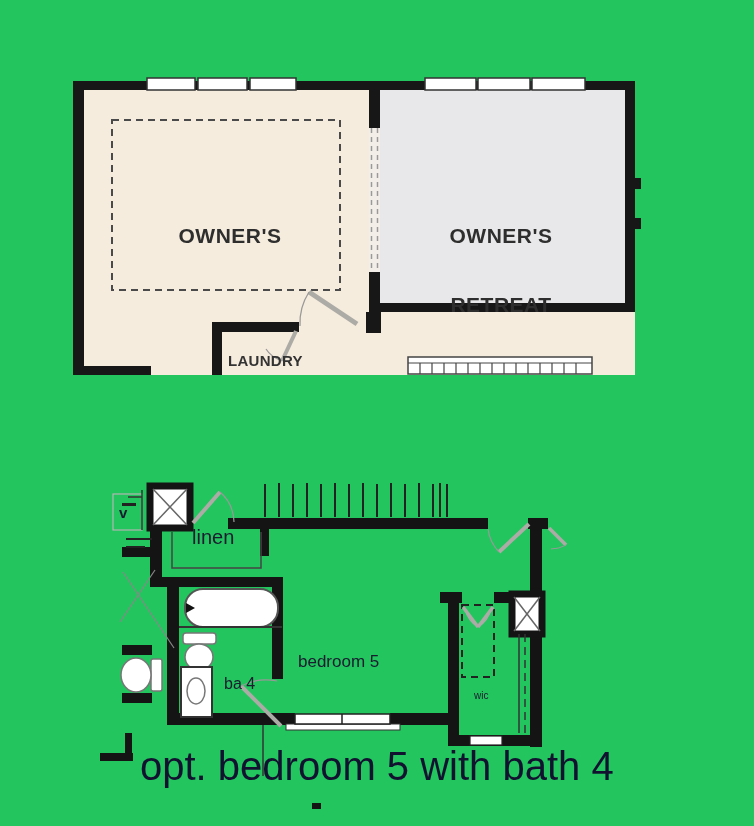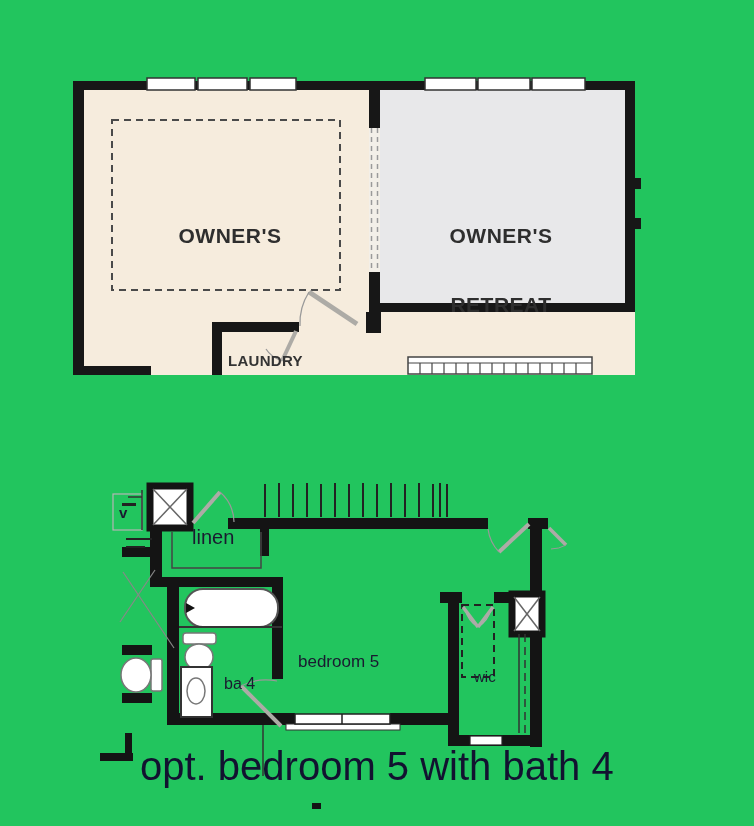--- a/index.html
+++ b/index.html
@@ -230,16 +230,16 @@
   <div class="lbl laundry" style="left:216px;top:352px;margin-left:12px;">LAUNDRY</div>
 
   <div class="lbl small-lbl" style="left:192px;top:526px;font-size:20px;">linen</div>
 
   <div class="lbl small-lbl" style="left:119px;top:504px;font-size:15px;font-weight:bold;">v</div>
 
   <div class="lbl small-lbl" style="left:224px;top:643px;font-size:16px;margin-top:32px;">ba 4</div>
 
   <div class="lbl small-lbl" style="left:298px;top:652px;font-size:17px;">bedroom 5</div>
 
-  <div class="lbl small-lbl" style="left:474px;top:668px;font-size:15px;">wic</div>
+  <div class="lbl small-lbl" style="left:474px;top:690px;font-size:10px;">wic</div>
 
   <div class="lbl caption" style="left:140px;top:744px;width:460px;">opt. bedroom 5 with bath 4</div>
 </div>
 
 </body></html>

